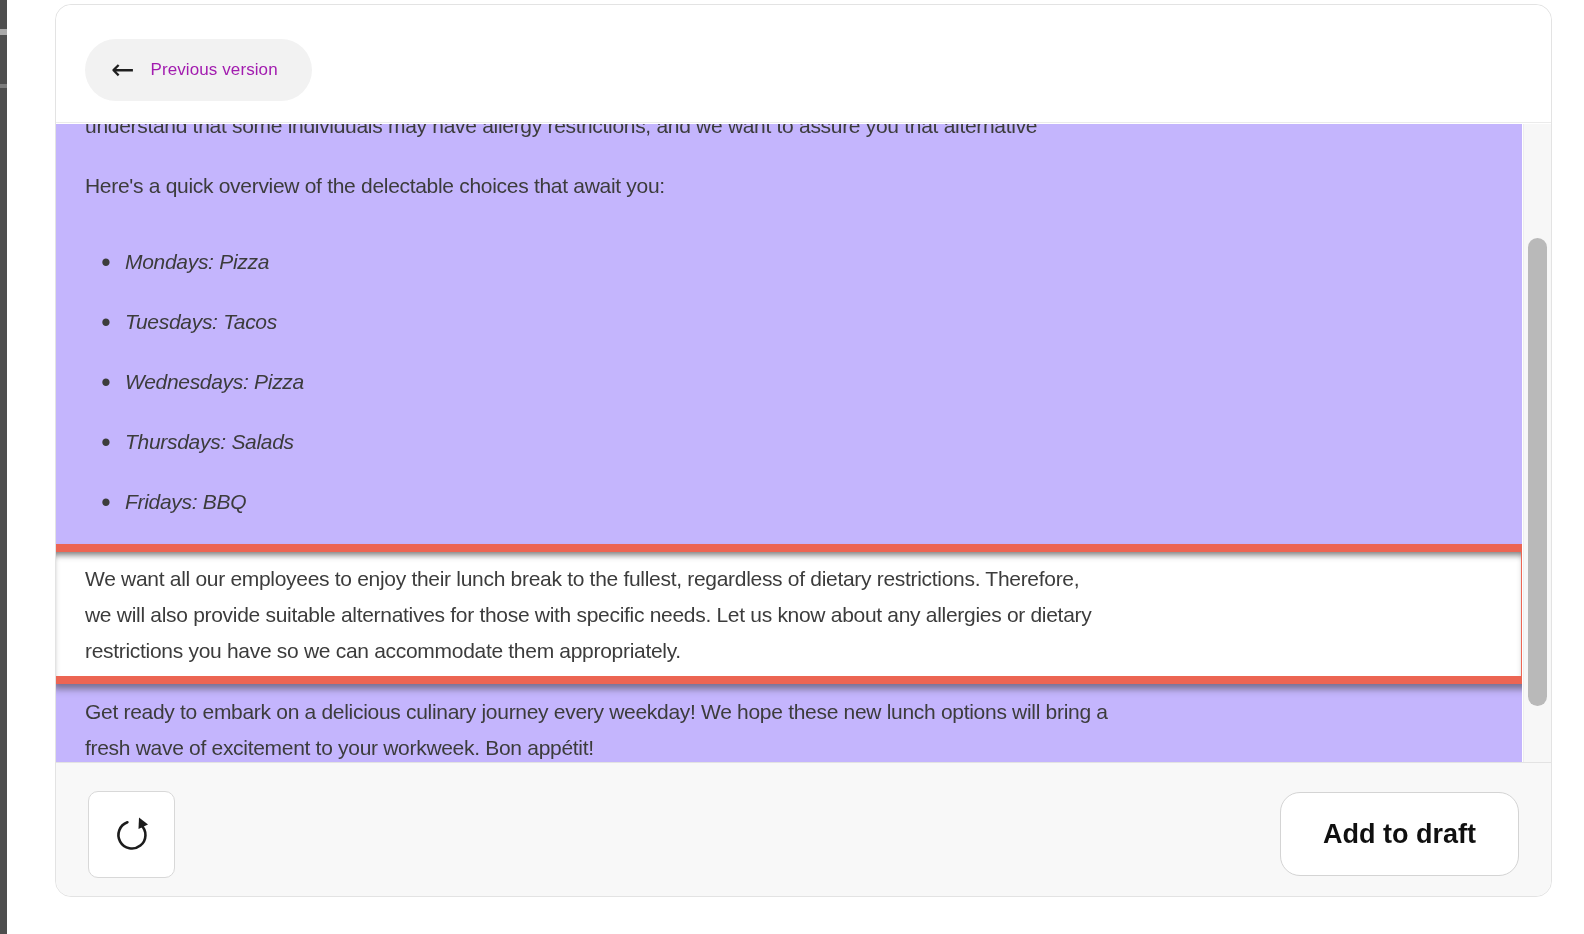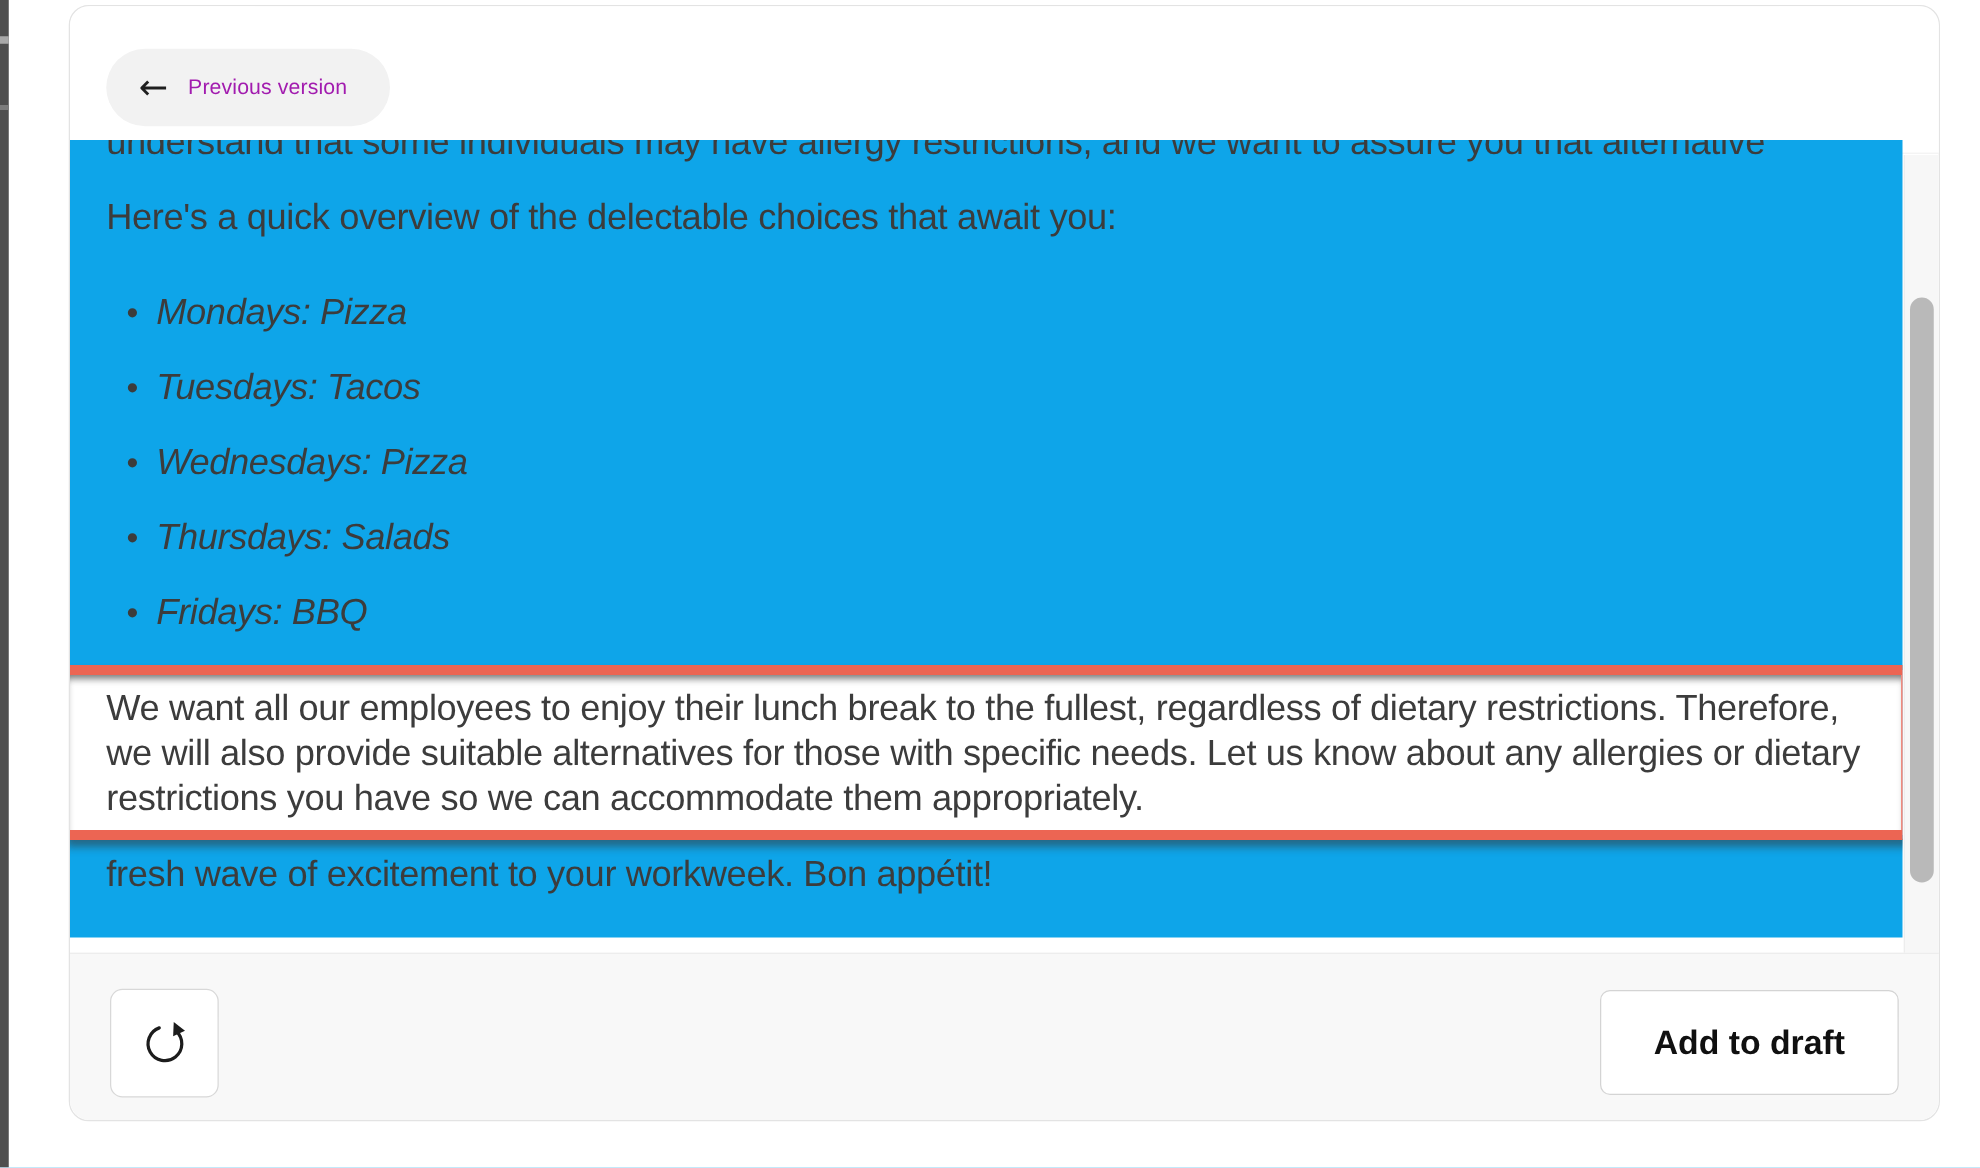--- a/index.html
+++ b/index.html
@@ -47,26 +47,26 @@
     font-size: 28px; color: #1f1f1f; line-height: 1;
     font-family: "DejaVu Sans", sans-serif;
   }
   .back-pill .label {
     font-size: 17px; font-weight: 500; color: #a21caf; letter-spacing: 0.1px;
     white-space: nowrap;
   }
 
   
   .viewport {
-    position: absolute; top: 107px; left: 0; right: 29px; height: 638px;
+    position: absolute; top: 119px; left: 0; right: 29px; height: 638px;
     overflow: hidden;
     padding: 0 33px 0 29px;
-    background: #0ea5e9;
+    background: #c4b5fd;
     color: #3c3c3c;
-    font-size: 29px; line-height: 36px; letter-spacing: -0.3px;
+    font-size: 21px; line-height: 36px; letter-spacing: -0.3px;
   }
   .para { margin: 24px 0 0 0; }
   .para.first { margin-top: -16px; }
   .line { white-space: nowrap; }
 
   ul.menu-list { list-style: none; margin-top: 40px; font-style: italic; }
   ul.menu-list li {
     position: relative; padding-left: 40px; line-height: 36px; margin-bottom: 24px;
   }
   ul.menu-list li::before {
@@ -112,21 +112,21 @@
     width: 87px; height: 87px;
     background: #ffffff;
     border: 1px solid #d8d8d8; border-radius: 10px;
     display: flex; align-items: center; justify-content: center;
     cursor: pointer;
   }
   .add-draft-btn {
     position: absolute; right: 32px; top: 29px;
     width: 239px; height: 84px;
     background: #ffffff;
-    border: 1px solid #d4d4d4; border-radius: 8px;
+    border: 1px solid #d4d4d4; border-radius: 20px;
     font-family: "Liberation Sans", sans-serif;
     font-size: 27px; font-weight: 700; color: #101010;
     display: flex; align-items: center; justify-content: center;
     cursor: pointer;
   }
 </style>
 </head>
 <body>
 
 <div class="edge-strip">
@@ -159,20 +159,21 @@
       <li>Fridays: BBQ</li>
     </ul>
 
     <div class="highlight-box">
       <div class="line">We want all our employees to enjoy their lunch break to the fullest, regardless of dietary restrictions. Therefore,</div>
       <div class="line">we will also provide suitable alternatives for those with specific needs. Let us know about any allergies or dietary</div>
       <div class="line">restrictions you have so we can accommodate them appropriately.</div>
     </div>
 
     <div class="para closing">
+      <div class="line">Get ready to embark on a delicious culinary journey every weekday! We hope these new lunch options will bring a</div>
       <div class="line">fresh wave of excitement to your workweek. Bon appétit!</div>
     </div>
 
   </div>
 
   <div class="scroll-col">
     <div class="scroll-thumb"></div>
   </div>
 
   <div class="card-footer">

